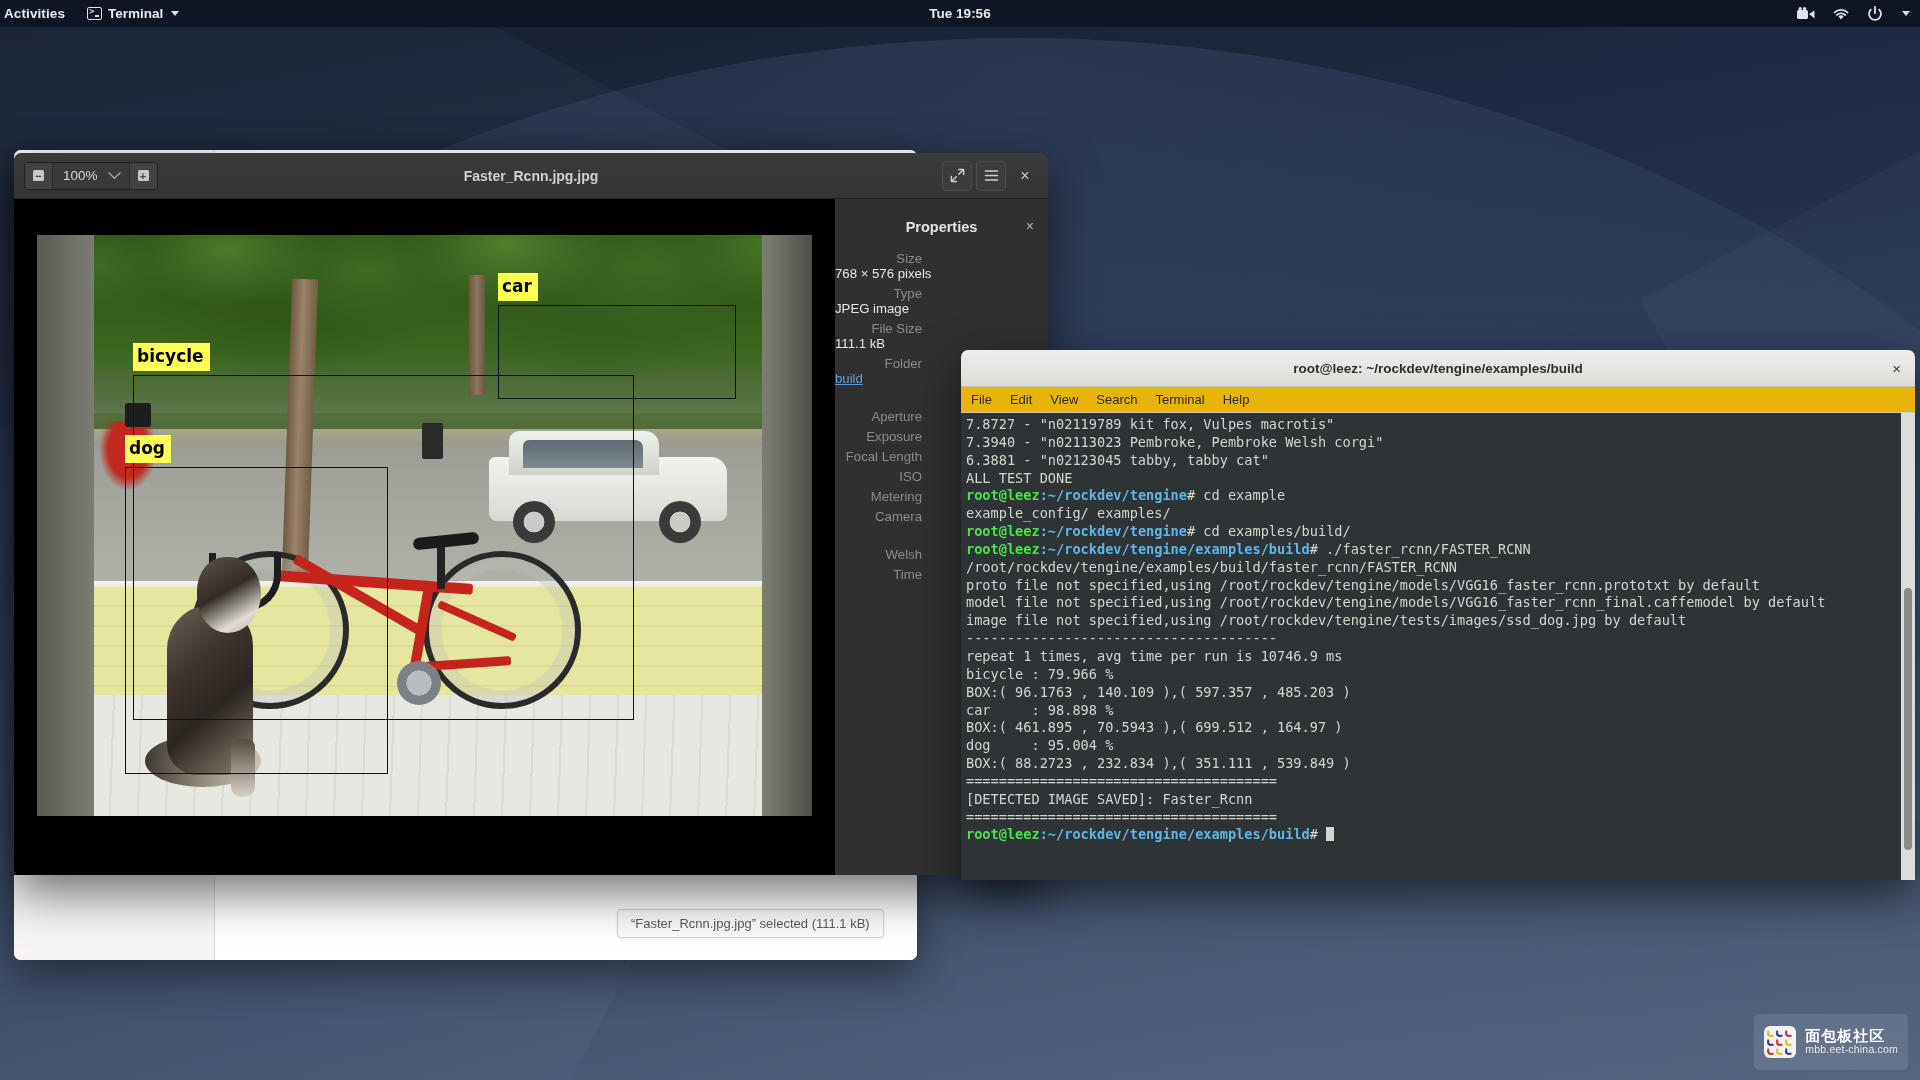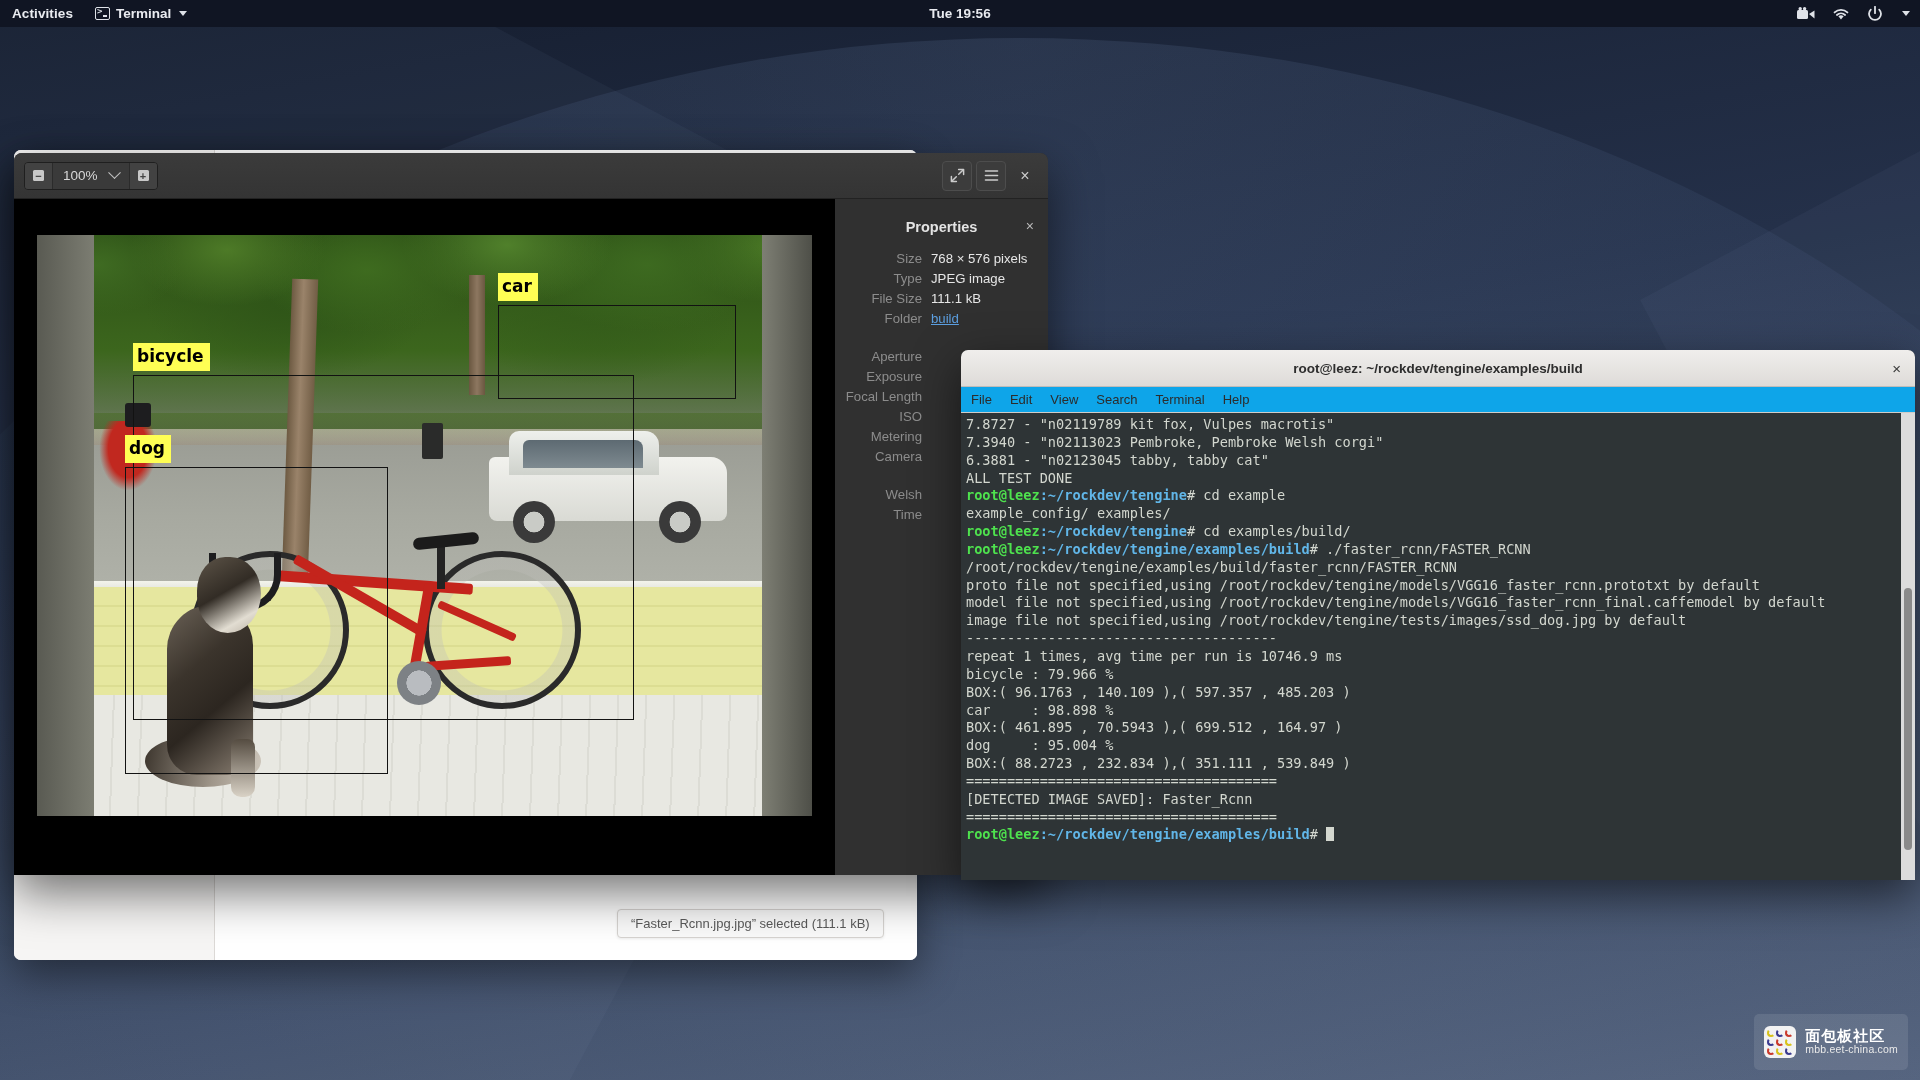--- a/index.html
+++ b/index.html
@@ -44,21 +44,21 @@
   
   #topbar {
     position: absolute; top: 0; left: 0;
     width: 1920px; height: 27px;
     background: #101523;
     display: flex; align-items: center;
     color: #e9ebf0;
     font-size: 13.5px;
     z-index: 100;
   }
-  .tb-activities { padding: 0 14px 0 12px; font-weight: 600; letter-spacing: .1px;}
+  .tb-activities { padding: 0 14px 0 4px; font-weight: 600; letter-spacing: .1px;}
   .tb-app {
     display: flex; align-items: center; gap: 6px;
     padding: 0 8px; font-weight: 600;
   }
   .term-glyph {
     width: 15px; height: 13px;
     border: 1.6px solid #dfe2e8;
     border-radius: 2px;
     position: relative;
     display: inline-block;
@@ -396,20 +396,21 @@
     padding: 20px 0 16px;
   }
   #props-title { font-size: 14.5px; font-weight: 700; color: #e3e3e3; text-align: center; }
   #props-close {
     position: absolute; right: 14px; top: 19px;
     font-size: 14px; color: #b9b9b9;
   }
   .prow {
     display: flex; align-items: baseline;
     margin-bottom: 5px;
+    flex-direction: column;
   }
   .plabel {
     width: 96px; text-align: right;
     padding-right: 9px;
     font-size: 13.2px; color: #8c8c8c;
   }
   .pvalue { font-size: 13.2px; color: #e6e6e6; }
   .pvalue.link { color: #5c9fe0; text-decoration: underline; }
   .pgap { height: 18px; }
 
@@ -427,21 +428,21 @@
     height: 37px;
     background: linear-gradient(#f0eeec,#dedbd8);
     border-bottom: 1px solid #bfbcb9;
     display: flex; align-items: center; justify-content: center;
     position: relative;
   }
   #term-title { font-size: 13.5px; font-weight: 700; color: #2e2e2e; }
   #term-close { position: absolute; right: 14px; font-size: 15px; color: #3a3a3a; }
   #term-menubar {
     height: 26px;
-    background: #0ea5e9;
+    background: #eab308;
     border-bottom: 1px solid #cfccc9;
     display: flex; align-items: center;
     padding-left: 10px; gap: 18px;
     font-size: 13px; color: #2c2c2c;
   }
   #term-body {
     position: absolute; top: 63px; left: 0; right: 0; bottom: 0;
     background: #2e3436;
     padding: 3px 0 0 5px;
     font-family: "DejaVu Sans Mono", monospace;
@@ -559,20 +560,21 @@
       </div>
       <div class="zg-val">
         <span>100%</span>
         <span class="chev"></span>
       </div>
       <div class="zg-btn last">
         <span class="zg-sq">+</span>
       </div>
     </div>
 
+    <div class="hdr-title">Faster_Rcnn.jpg.jpg</div>
 
     <div class="hdr-right">
       <div class="hbtn framed">
         <svg width="15" height="15" viewBox="0 0 15 15">
           <path d="M8.6 1.4 H13.6 V6.4" stroke="#cbcbcb" stroke-width="1.5" fill="none" stroke-linecap="round" stroke-linejoin="round"></path>
           <path d="M6.4 13.6 H1.4 V8.6" stroke="#cbcbcb" stroke-width="1.5" fill="none" stroke-linecap="round" stroke-linejoin="round"></path>
           <line x1="13.3" y1="1.7" x2="8.7" y2="6.3" stroke="#cbcbcb" stroke-width="1.5" stroke-linecap="round"></line>
           <line x1="1.7" y1="13.3" x2="6.3" y2="8.7" stroke="#cbcbcb" stroke-width="1.5" stroke-linecap="round"></line>
         </svg>
       </div>

